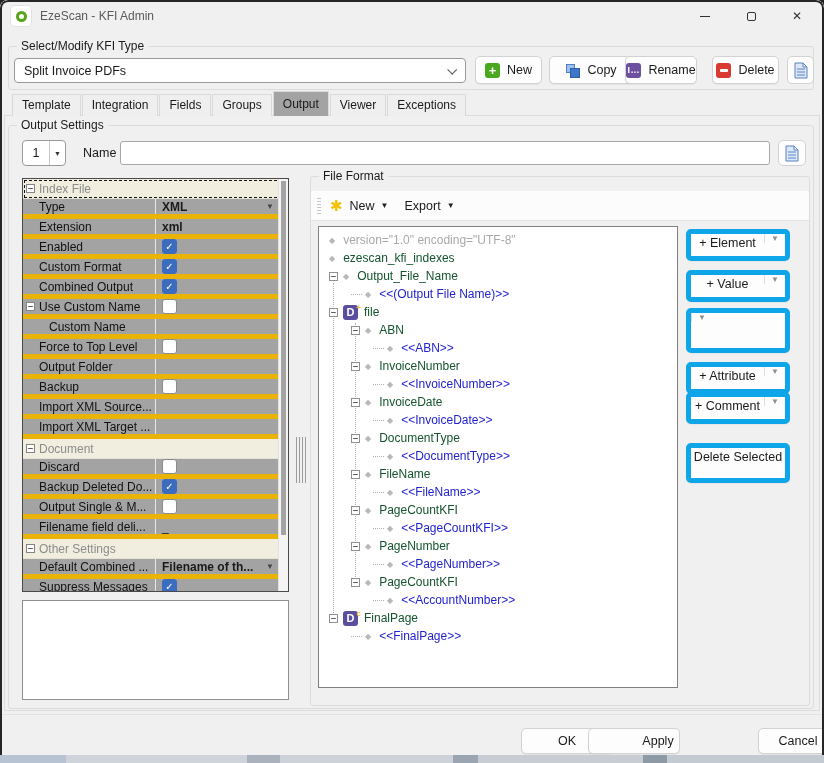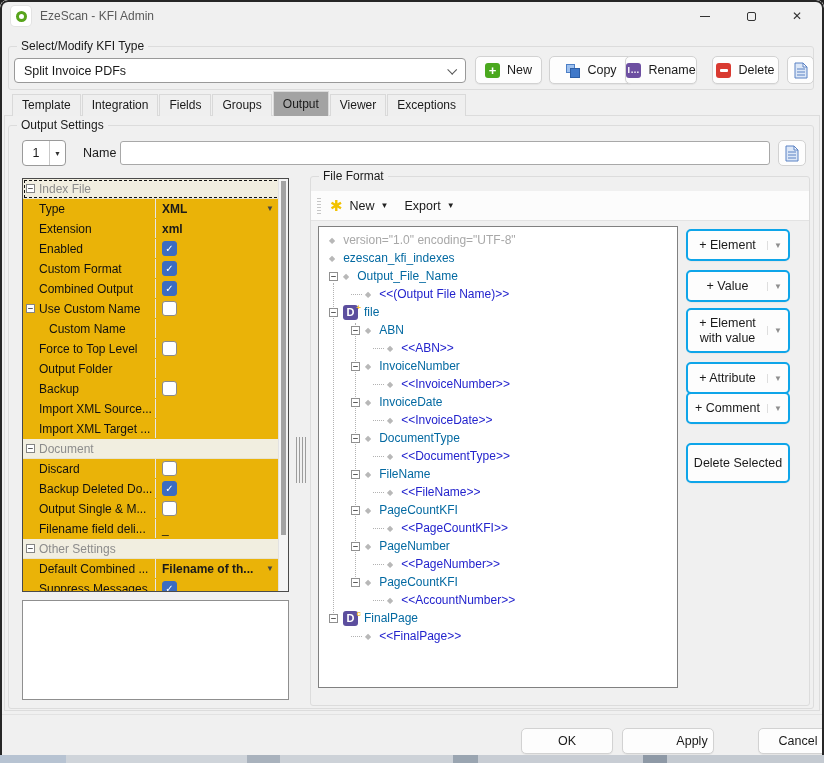--- a/index.html
+++ b/index.html
@@ -43,21 +43,21 @@
   .tab{height:22px;line-height:21px;padding:0 9px;font-size:12px;background:#efefef;border:1px solid #d9d9d9;border-bottom:none;margin-right:1px;color:#1a1a1a;}
   .tab.active{height:25px;line-height:24px;background:#a3a3a3;position:relative;z-index:6;}
   
   .numdd{position:absolute;left:22px;top:140px;width:44px;height:26px;background:#fff;border:1px solid #9a9a9a;border-radius:4px;display:flex;align-items:center;font-size:12.5px;}
   .numdd .num{flex:1;text-align:center;}
   .numdd .arr{width:16px;align-self:stretch;border-left:1px solid #c9c9c9;display:flex;align-items:center;justify-content:center;font-size:7px;color:#333;}
   .namelabel{position:absolute;left:83px;top:146px;font-size:12.5px;}
   .nameinput{position:absolute;left:120px;top:141px;width:650px;height:24px;background:#fff;border:1px solid #a8a8a8;border-radius:3px;font-size:12px;padding:0 6px;font-family:inherit;}
   
   .prop-grid{position:absolute;left:22px;top:178px;width:267px;height:414px;border:1px solid #4a4a4a;background:#fff;overflow:hidden;}
-  .pg-row{display:flex;align-items:center;height:20px;background:#eab308;border-bottom:1px solid #eab308;font-size:12px;position:relative;}
+  .pg-row{display:flex;align-items:center;height:20px;background:#a3a3a3;border-bottom:5px solid #eab308;font-size:12px;position:relative;}
   .pg-gutter{width:16px;height:100%;flex:none;display:flex;align-items:center;}
   .pg-exp{width:9px;height:9px;border:1px solid #848484;background:#fff;color:#222;font-size:9px;line-height:6px;text-align:center;flex:none;margin-left:3px;font-family:"DejaVu Sans Mono",monospace;}
   .pg-section{background:var(--section-bg,#f1eee0);border-bottom:1px solid #e6e2d2;}
   .pg-sec-label{color:#8c8c8c;margin-left:4px;white-space:nowrap;}
   .pg-focus{outline:1px dashed #111;outline-offset:-2px;}
   .pg-label{width:116px;flex:none;white-space:nowrap;overflow:hidden;color:#111;}
   .pg-indent{padding-left:10px;}
   .pg-value{flex:1;height:100%;border-left:1px solid #e6e6e6;display:flex;align-items:center;padding-left:6px;position:relative;}
   .pg-bold{font-weight:bold;}
   .pg-dd{position:absolute;right:14px;font-size:8px;color:#444;}
@@ -73,27 +73,27 @@
   .tb-star{color:var(--asterisk-yellow,#f2c200);font-size:15px;font-weight:bold;margin-right:7px;}
   .tb-item{display:flex;align-items:center;gap:6px;margin-right:16px;}
   .tb-arr{font-size:8px;color:#222;}
   .tree{position:absolute;left:318px;top:226px;width:360px;height:462px;background:#fff;border:1px solid #808080;overflow:hidden;padding-top:4px;font-size:12px;}
   .tree-row{display:flex;align-items:center;height:18px;white-space:nowrap;position:relative;z-index:2;}
   .tree-exp{width:9px;height:9px;border:1px solid #909090;background:#fff;color:#222;font-size:9px;line-height:6px;text-align:center;flex:none;margin-right:5px;font-family:"DejaVu Sans Mono",monospace;}
   .tree-conn{width:11px;border-top:1px dotted #b2b2b2;flex:none;margin-right:3px;}
   .diamond{color:#b8b8b8;font-size:8px;margin-right:8px;flex:none;}
   .dicon{width:15px;height:15px;background:var(--dicon-purple,#5c4e9e);color:#fff;border-radius:3px;font-size:11px;font-weight:bold;text-align:center;line-height:15px;margin-right:6px;position:relative;flex:none;}
   .dicon .badge{position:absolute;top:-5px;right:-3px;font-size:8px;color:#f5c53c;}
-  .tree-label.black{color:#0369a1;}
+  .tree-label.black{color:#14532d;}
   .tree-label.gray{color:#a8a8a8;}
   .tree-label.blue{color:var(--tree-blue,#2323cd);}
   .trunk{position:absolute;width:0;border-left:1px dotted #b2b2b2;z-index:1;}
   .t1{left:14px;top:56px;height:332px;}
   .t2{left:36px;top:96px;height:260px;}
-  .xml-btn{position:absolute;left:686px;width:104px;background:#fdfdfd;border:2px solid #0ea5e9;border-radius:5px;display:flex;align-items:center;font-size:12.5px;box-shadow:0 1px 1px rgba(0,0,0,.04);}
+  .xml-btn{position:absolute;left:686px;width:104px;background:#fdfdfd;border:5px solid #0ea5e9;border-radius:5px;display:flex;align-items:flex-start;font-size:12.5px;box-shadow:0 1px 1px rgba(0,0,0,.04);}
   .xml-btn .main{flex:1;display:flex;align-items:center;justify-content:center;text-align:center;line-height:1.2;padding:2px;}
   .xml-btn .split{width:21px;border-left:1px solid #dedede;display:flex;align-items:center;justify-content:center;color:#8f8f8f;font-size:8px;}
   
   .footer-line{position:absolute;left:0;top:714px;width:100%;height:1px;background:#e2e2e2;}
   .btn{position:absolute;top:728px;height:26px;background:#fdfdfd;border:1px solid #d2d2d2;border-radius:5px;display:flex;align-items:center;justify-content:center;font-size:12.5px;box-shadow:0 1px 1px rgba(0,0,0,.05);}
   .artifact{position:absolute;left:0;top:755px;width:100%;height:8px;
     background:linear-gradient(90deg,#b7c3d2 0 8%,#cfd4da 8% 30%,#a9b2bd 30% 34%,#cdd2d8 34% 55%,#9aa5b1 55% 58%,#c8cdd4 58% 78%,#8e99a6 78% 81%,#c4cad1 81% 100%);}
 </style>
 </head>
 <body>
@@ -474,33 +474,32 @@
 
   <div class="xml-btn" style="top:229px;height:32px;">
     <span class="main">+ Element</span>
     <span class="split">▼</span>
   </div>
   <div class="xml-btn" style="top:270px;height:32px;">
     <span class="main">+ Value</span>
     <span class="split">▼</span>
   </div>
   <div class="xml-btn" style="top:308px;height:45px;">
-    <span class="main">+ Element with value</span>
     <span class="split">▼</span>
   </div>
   <div class="xml-btn" style="top:362px;height:32px;">
     <span class="main">+ Attribute</span>
     <span class="split">▼</span>
   </div>
   <div class="xml-btn" style="top:392px;height:32px;">
     <span class="main">+ Comment</span>
     <span class="split">▼</span>
   </div>
   <div class="xml-btn" style="top:443px;height:40px;">
     <span class="main">Delete Selected</span>
   </div>
 
   <div class="footer-line"></div>
   <div class="btn" style="left:521px;width:92px;">OK</div>
-  <div class="btn" style="left:622px;width:92px;padding-left:48px;">Apply</div>
+  <div class="btn" style="left:588px;width:92px;padding-left:48px;">Apply</div>
   <div class="btn" style="left:723px;width:80px;margin-left:35px;">Cancel</div>
   <div class="artifact"></div>
 </div>
 
 </body></html>

